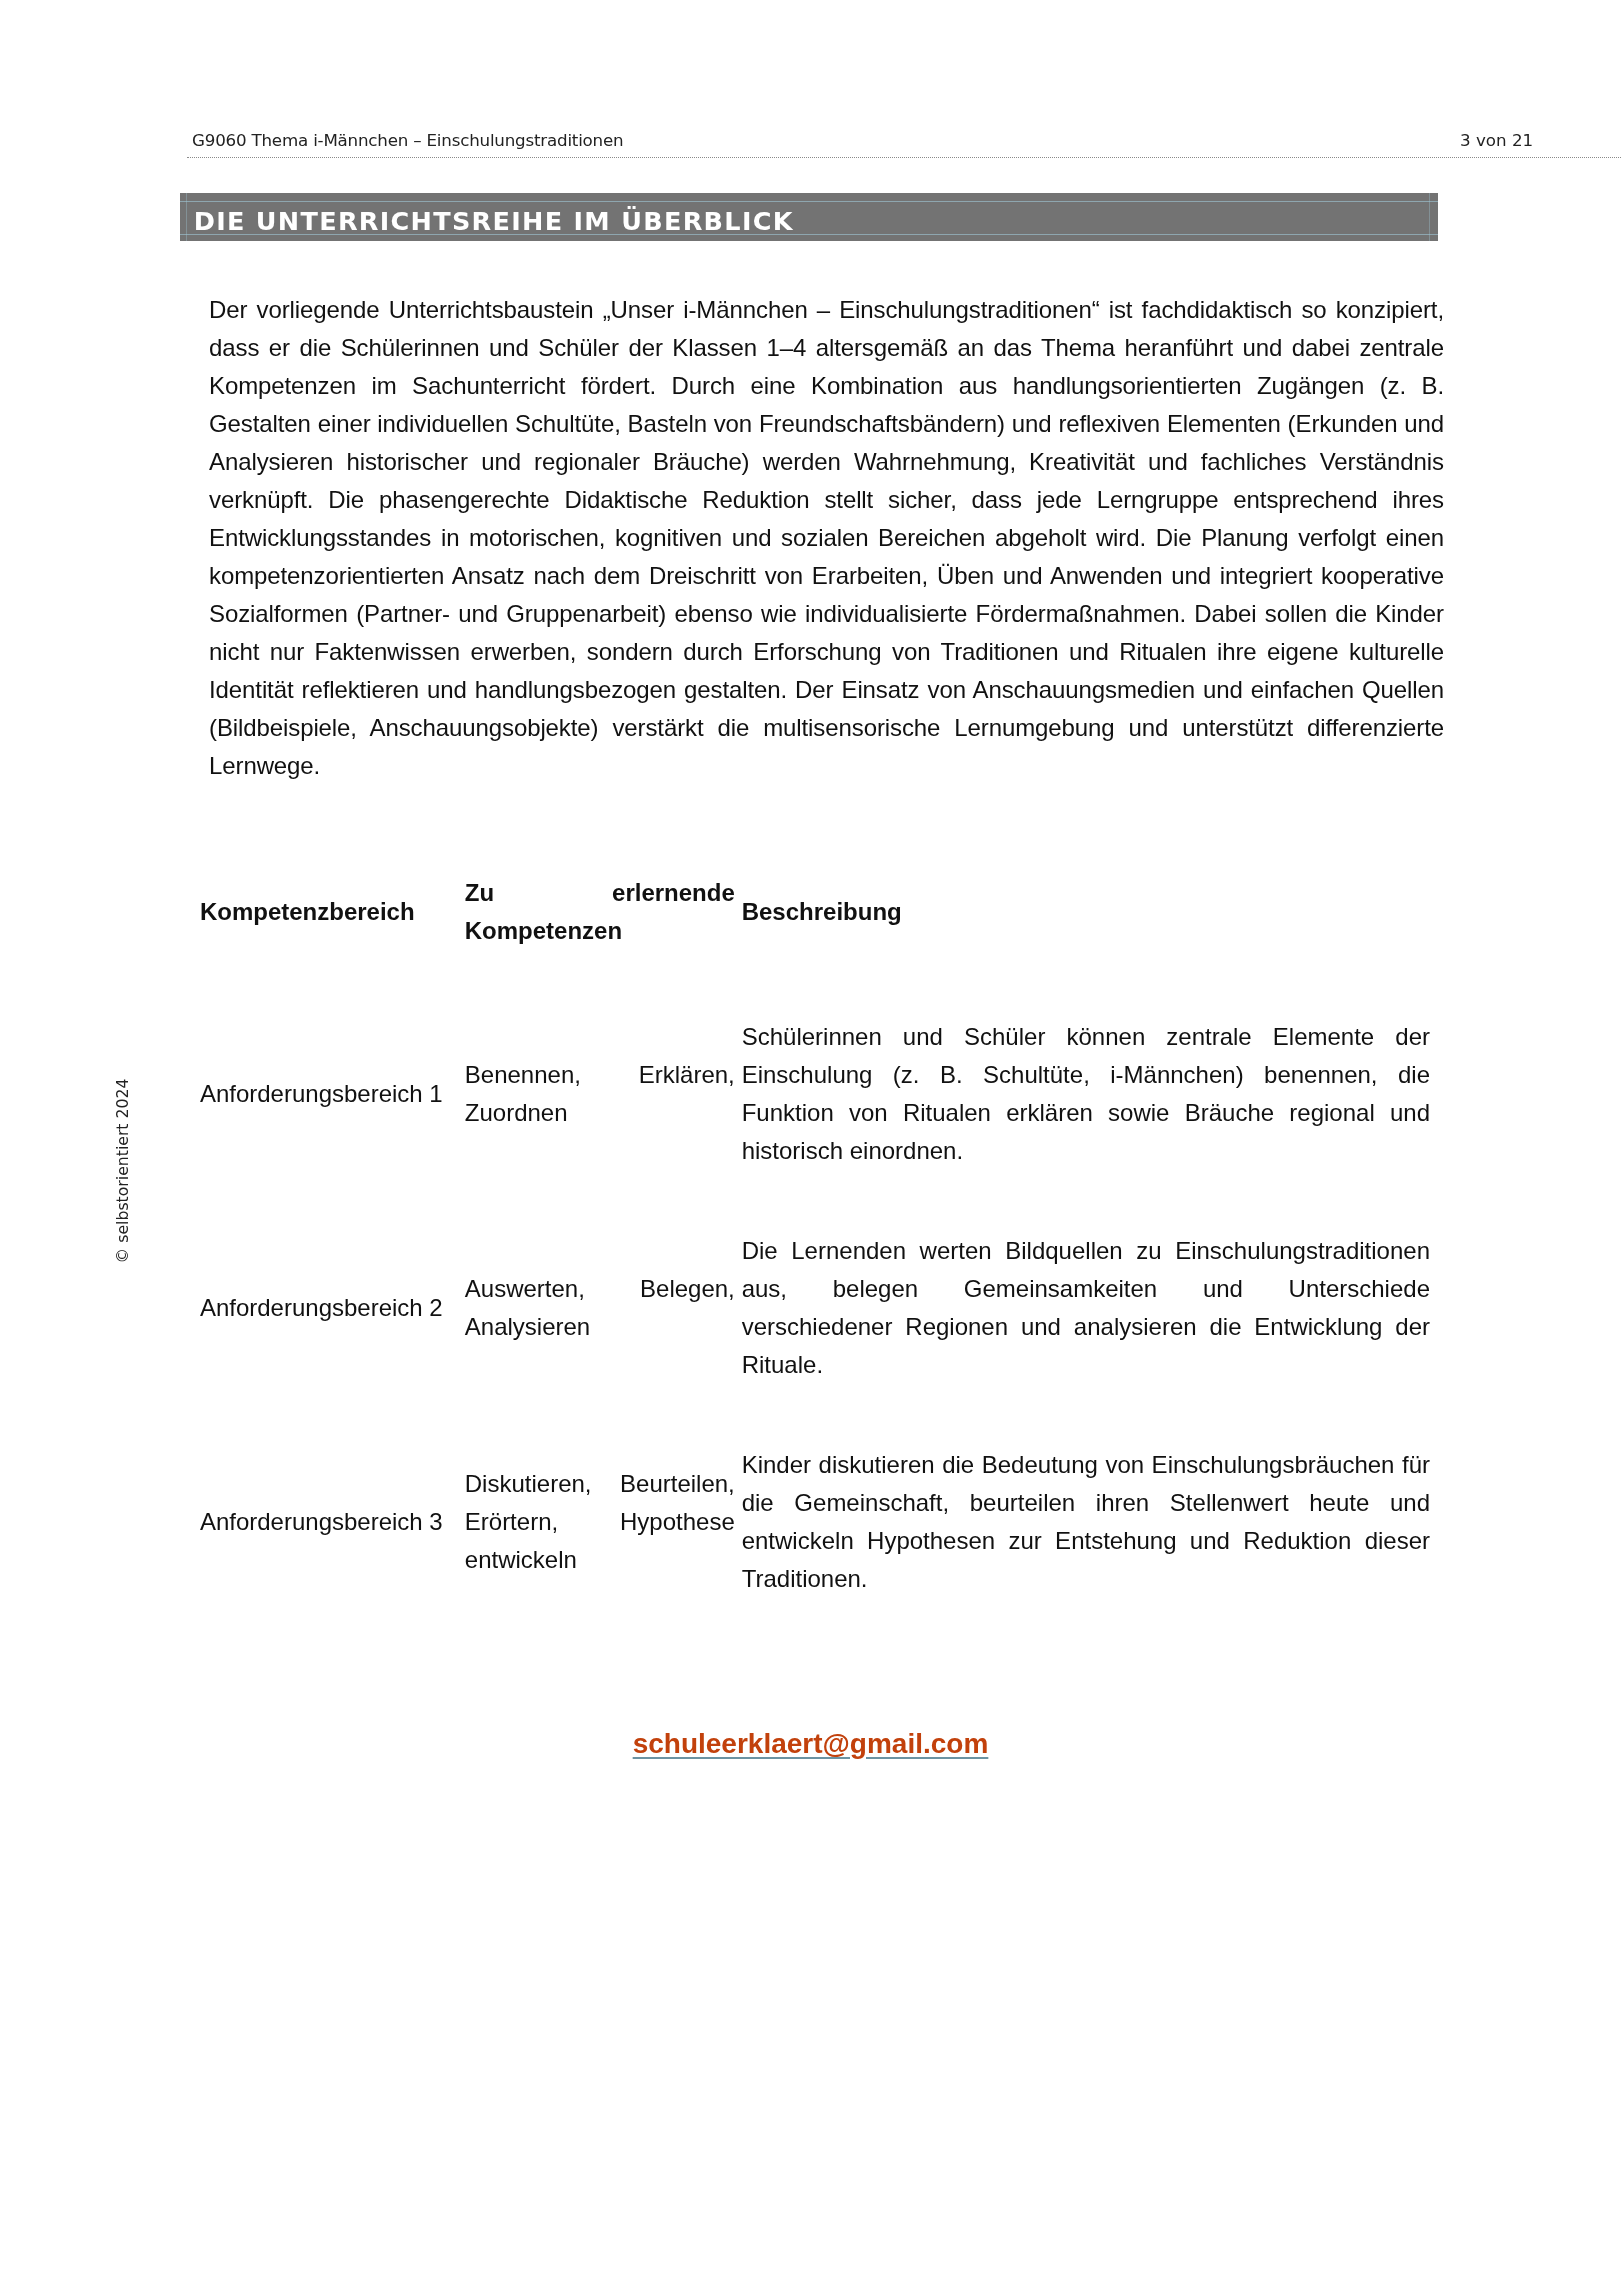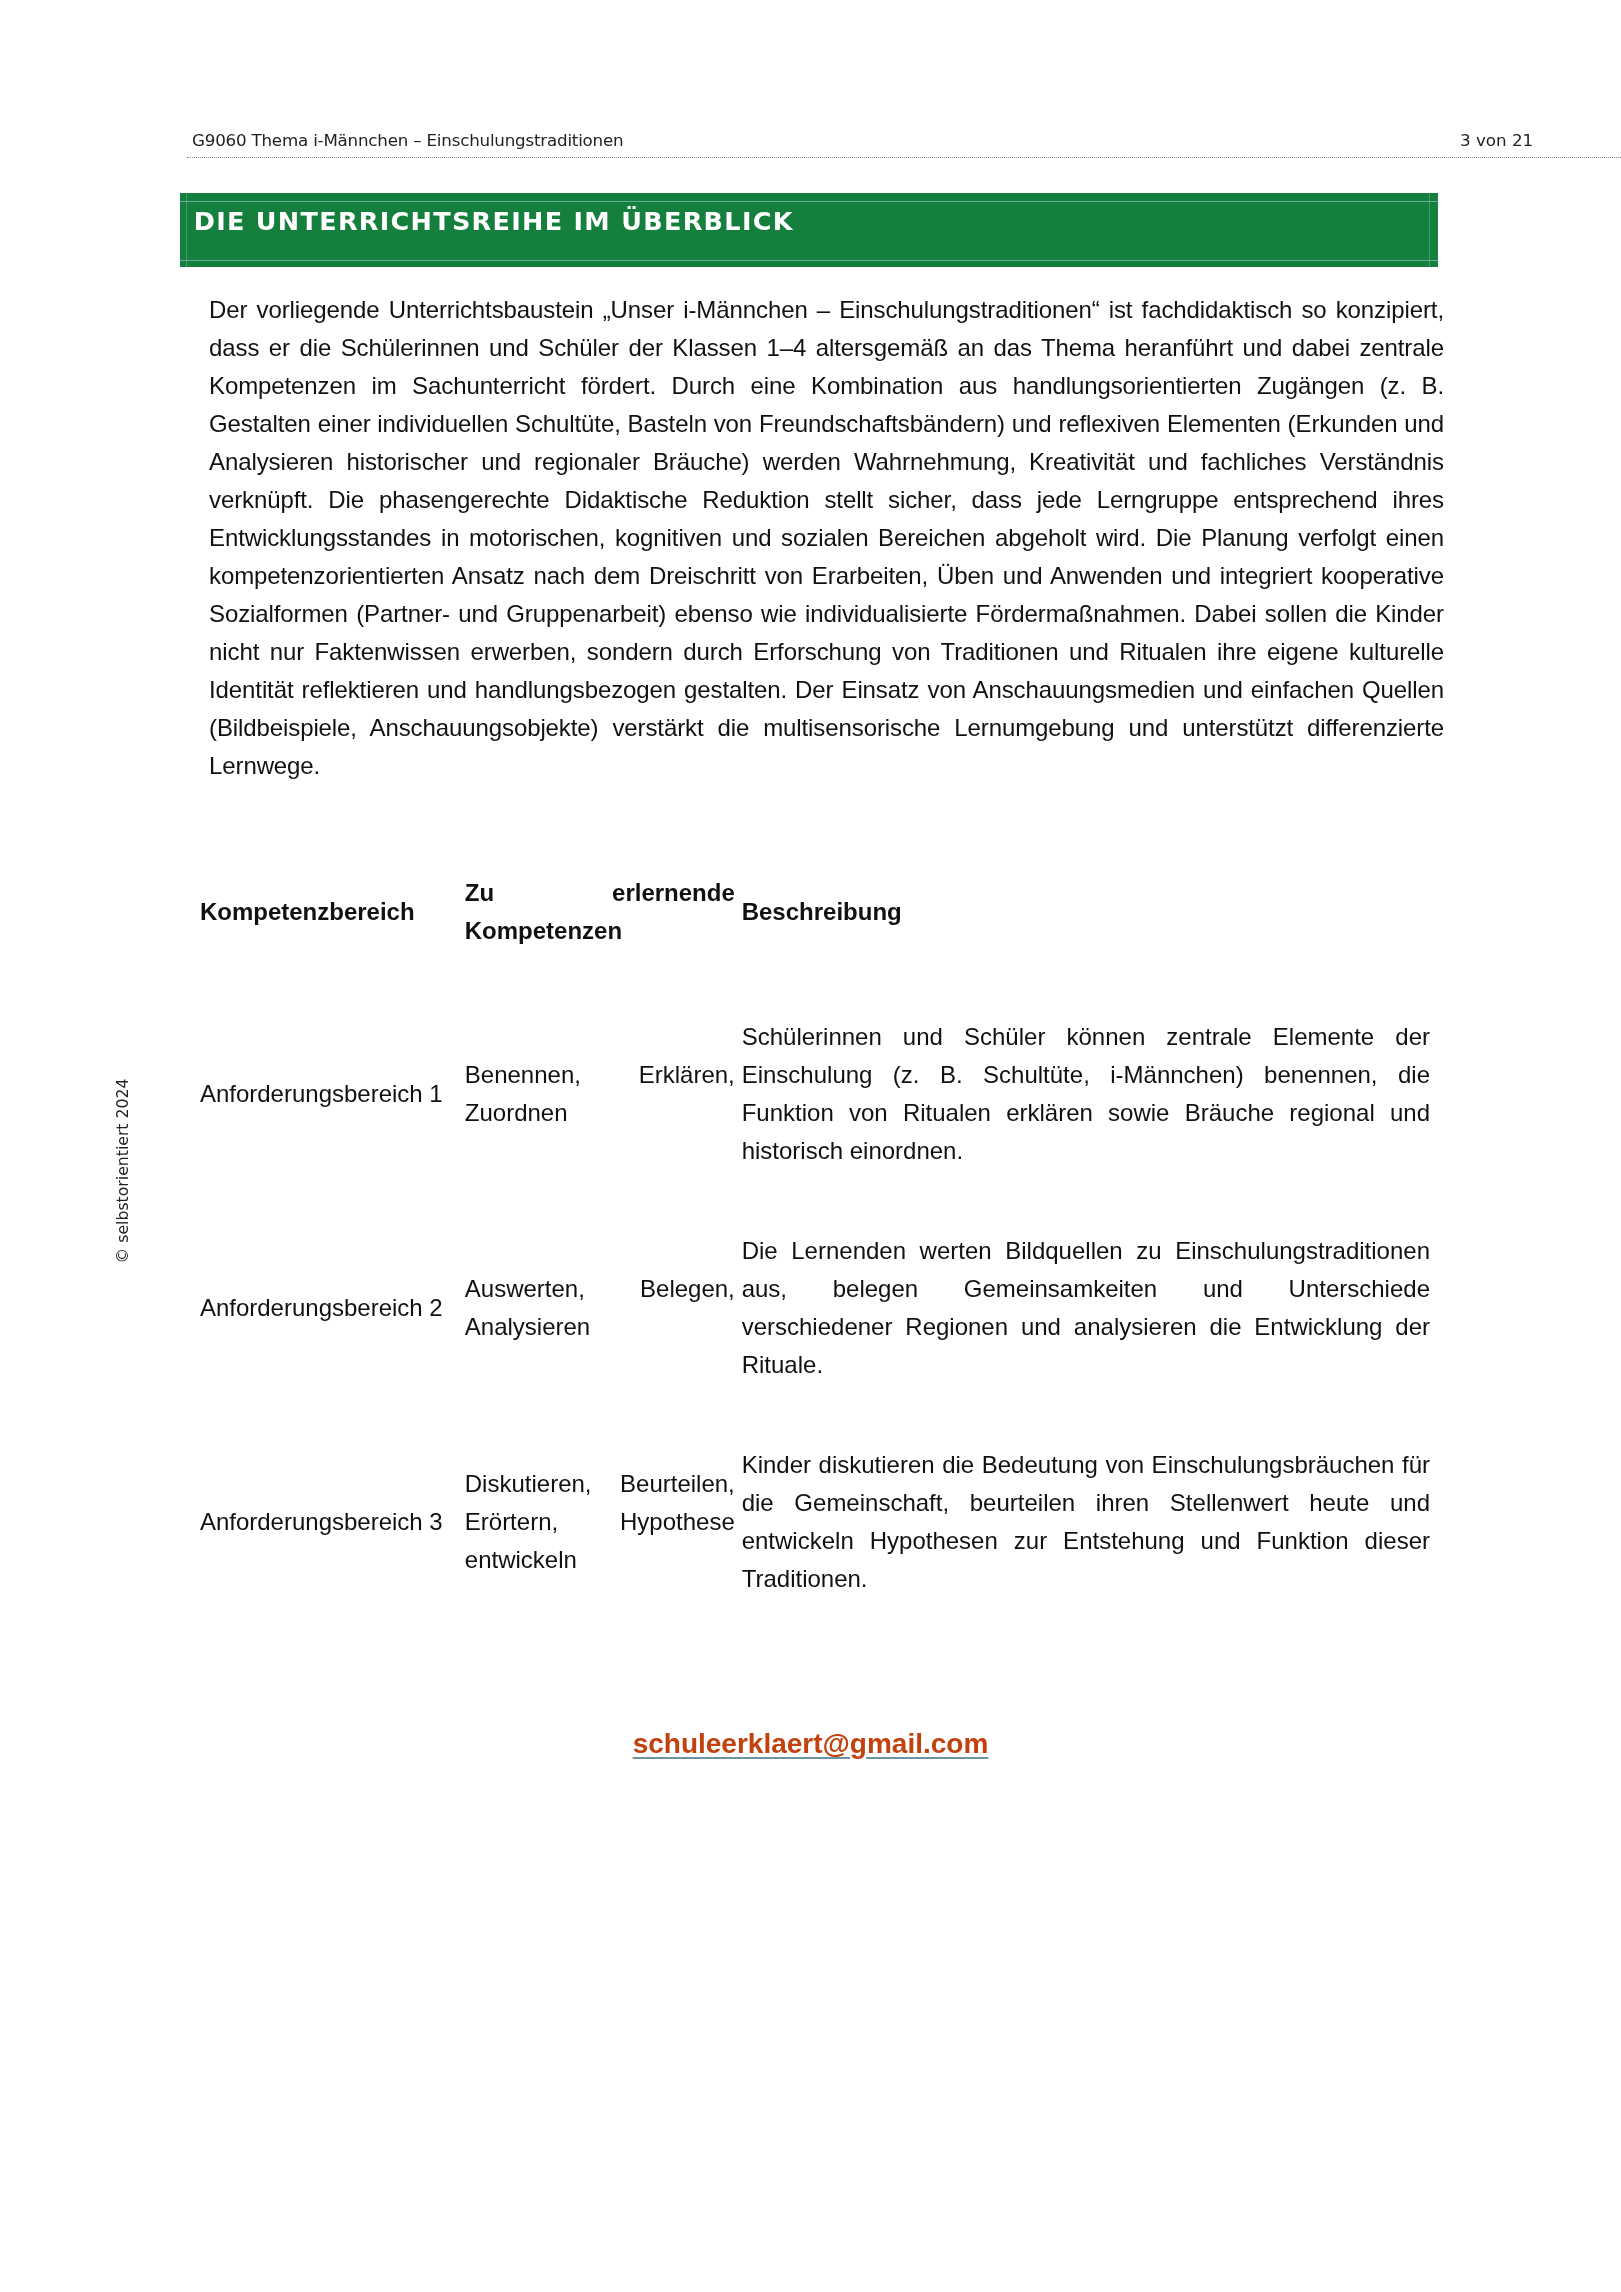--- a/index.html
+++ b/index.html
@@ -53,22 +53,22 @@
       white-space: nowrap;
       font-family: "DejaVu Sans", sans-serif;
       font-size: 15.7px;
       color: #222;
     }
     .section-heading {
       position: absolute;
       left: 180px;
       top: 193px;
       width: 1258px;
-      height: 74px;
-      background: #15803d;
+      height: 48px;
+      background: #737373;
       box-sizing: border-box;
       text-align: right;
     }
     .section-heading .inner-line-top,
     .section-heading .inner-line-bottom {
       position: absolute;
       left: 0;
       right: 0;
       height: 1px;
       background: rgba(160, 200, 215, 0.6);
@@ -202,21 +202,21 @@
       <td class="col-area">Anforderungsbereich 2</td>
       <td class="col-skills just-last">Auswerten, Belegen, Analysieren</td>
       <td class="col-desc just-last">Die Lernenden werten Bildquellen zu Einschulungstraditionen aus, belegen Gemeinsamkeiten und Unterschiede verschiedener Regionen und analysieren die Entwicklung der Rituale.</td>
     </tr>
     <tr class="gap">
         <td colspan="3"></td>
       </tr>
     <tr>
       <td class="col-area">Anforderungsbereich 3</td>
       <td class="col-skills just-last">Diskutieren, Beurteilen, Erörtern, Hypothese entwickeln</td>
-      <td class="col-desc just-last">Kinder diskutieren die Bedeutung von Einschulungsbräuchen für die Gemeinschaft, beurteilen ihren Stellenwert heute und entwickeln Hypothesen zur Entstehung und Funktion dieser Traditionen.</td>
+      <td class="col-desc just-last">Kinder diskutieren die Bedeutung von Einschulungsbräuchen für die Gemeinschaft, beurteilen ihren Stellenwert heute und entwickeln Hypothesen zur Entstehung und Reduktion dieser Traditionen.</td>
     </tr>
   </tbody>
 </table>
 
 <div class="contact-block">
   <a class="contact-email">schuleerklaert@gmail.com</a>
 </div>
 
 
 </body></html>

